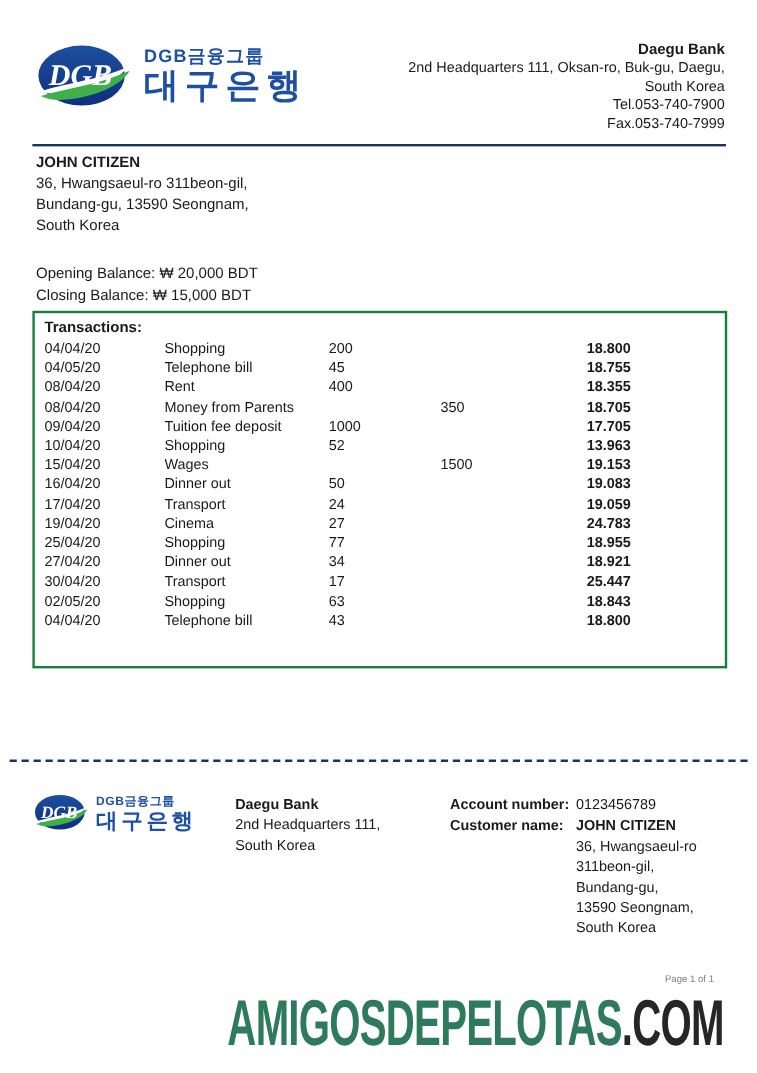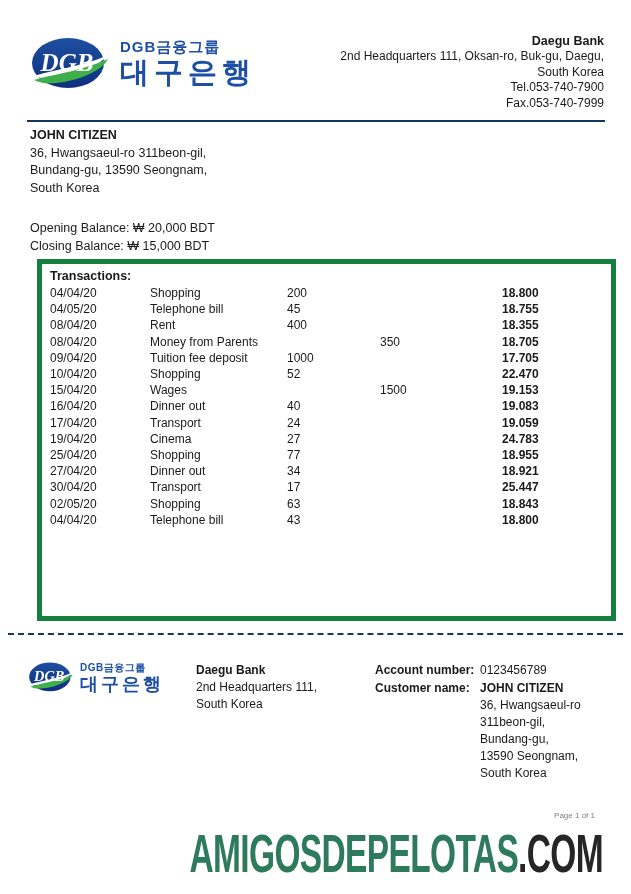--- a/index.html
+++ b/index.html
@@ -21,22 +21,22 @@
   .bank-kr { font-size: 29px; font-weight: bold; color: #1d50a5; letter-spacing: 5px; line-height: 1.1; }
   .bank-info { position: absolute; right: 27px; top: 34px; text-align: right; font-size: 12px; line-height: 15.4px; }
   .bank-info .bname { font-weight: bold; font-size: 12.5px; }
   .hrule { position: absolute; left: 27px; right: 26px; top: 120px; height: 2px; background: #17365d; }
   
   .customer { position: absolute; left: 30px; top: 127px; font-size: 12.5px; line-height: 17.5px; }
   .customer .cname { font-weight: bold; }
   .balances { position: absolute; left: 30px; top: 220px; font-size: 12.5px; line-height: 17.5px; }
   
   .txn-box {
-    position: absolute; left: 27px; top: 259px; width: 579px; height: 362px;
-    border: 5px solid #15803d; padding: 4px 8px 0 8px; margin-left: 10px;
+    position: absolute; left: 27px; top: 259px; width: 579px; height: 298px;
+    border: 2px solid #15803d; padding: 4px 8px 0 8px;
   }
   .txn-title { font-weight: bold; font-size: 12.5px; line-height: 17px; }
   .trow { display: grid; grid-template-columns: 100px 137px 93px 122px 1fr; font-size: 12px; line-height: 16.2px; }
   .trow.thead { font-weight: bold; font-size: 12.2px; }
   .tcell { overflow: hidden; white-space: nowrap; }
   .tcell.bold { font-weight: bold; }
   
   .dashed { position: absolute; left: 8px; right: 8px; top: 633px; border-top: 2px dashed #17365d; }
   
   .f-logo { position: absolute; left: 28px; top: 661px; display: flex; align-items: flex-start; }
@@ -140,33 +140,33 @@
           <div class="tcell">Tuition fee deposit</div>
           <div class="tcell">1000</div>
           <div class="tcell"></div>
           <div class="tcell bold">17.705</div>
         </div>
         <div class="trow">
           <div class="tcell">10/04/20</div>
           <div class="tcell">Shopping</div>
           <div class="tcell">52</div>
           <div class="tcell"></div>
-          <div class="tcell bold">22.470</div>
+          <div class="tcell bold">13.963</div>
         </div>
         <div class="trow">
           <div class="tcell">15/04/20</div>
           <div class="tcell">Wages</div>
           <div class="tcell"></div>
           <div class="tcell">1500</div>
           <div class="tcell bold">19.153</div>
         </div>
         <div class="trow">
           <div class="tcell">16/04/20</div>
           <div class="tcell">Dinner out</div>
-          <div class="tcell">40</div>
+          <div class="tcell">50</div>
           <div class="tcell"></div>
           <div class="tcell bold">19.083</div>
         </div>
         <div class="trow">
           <div class="tcell">17/04/20</div>
           <div class="tcell">Transport</div>
           <div class="tcell">24</div>
           <div class="tcell"></div>
           <div class="tcell bold">19.059</div>
         </div>

